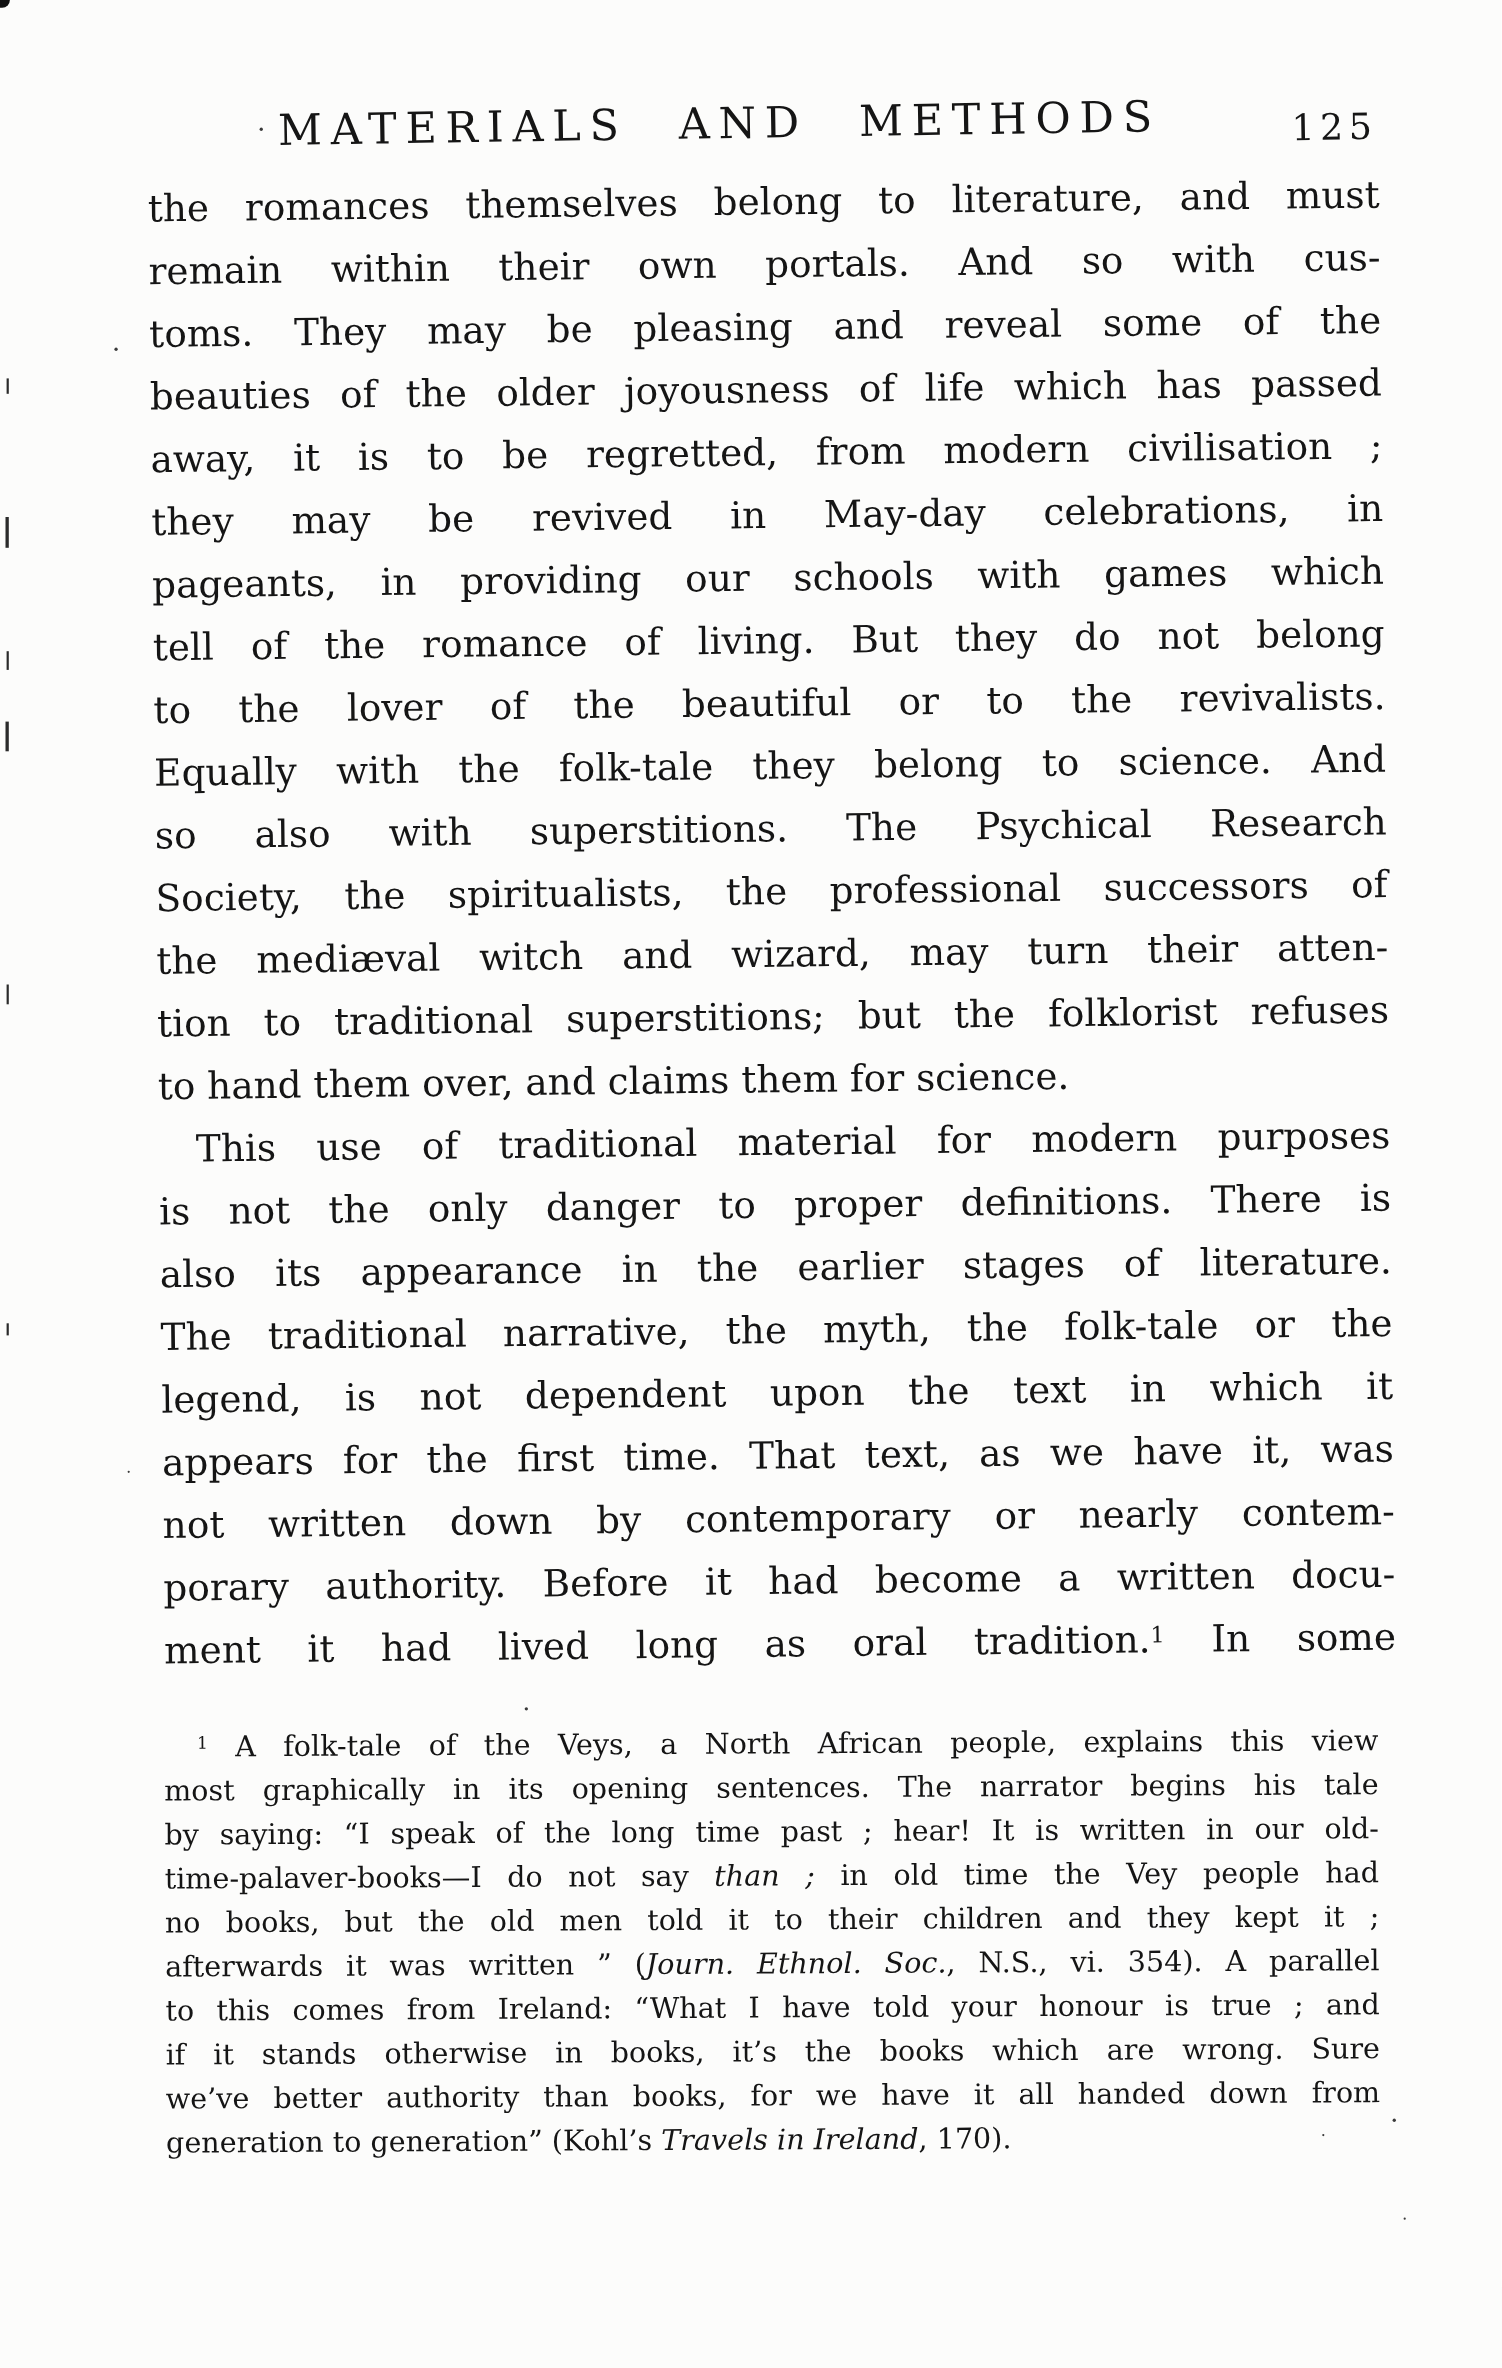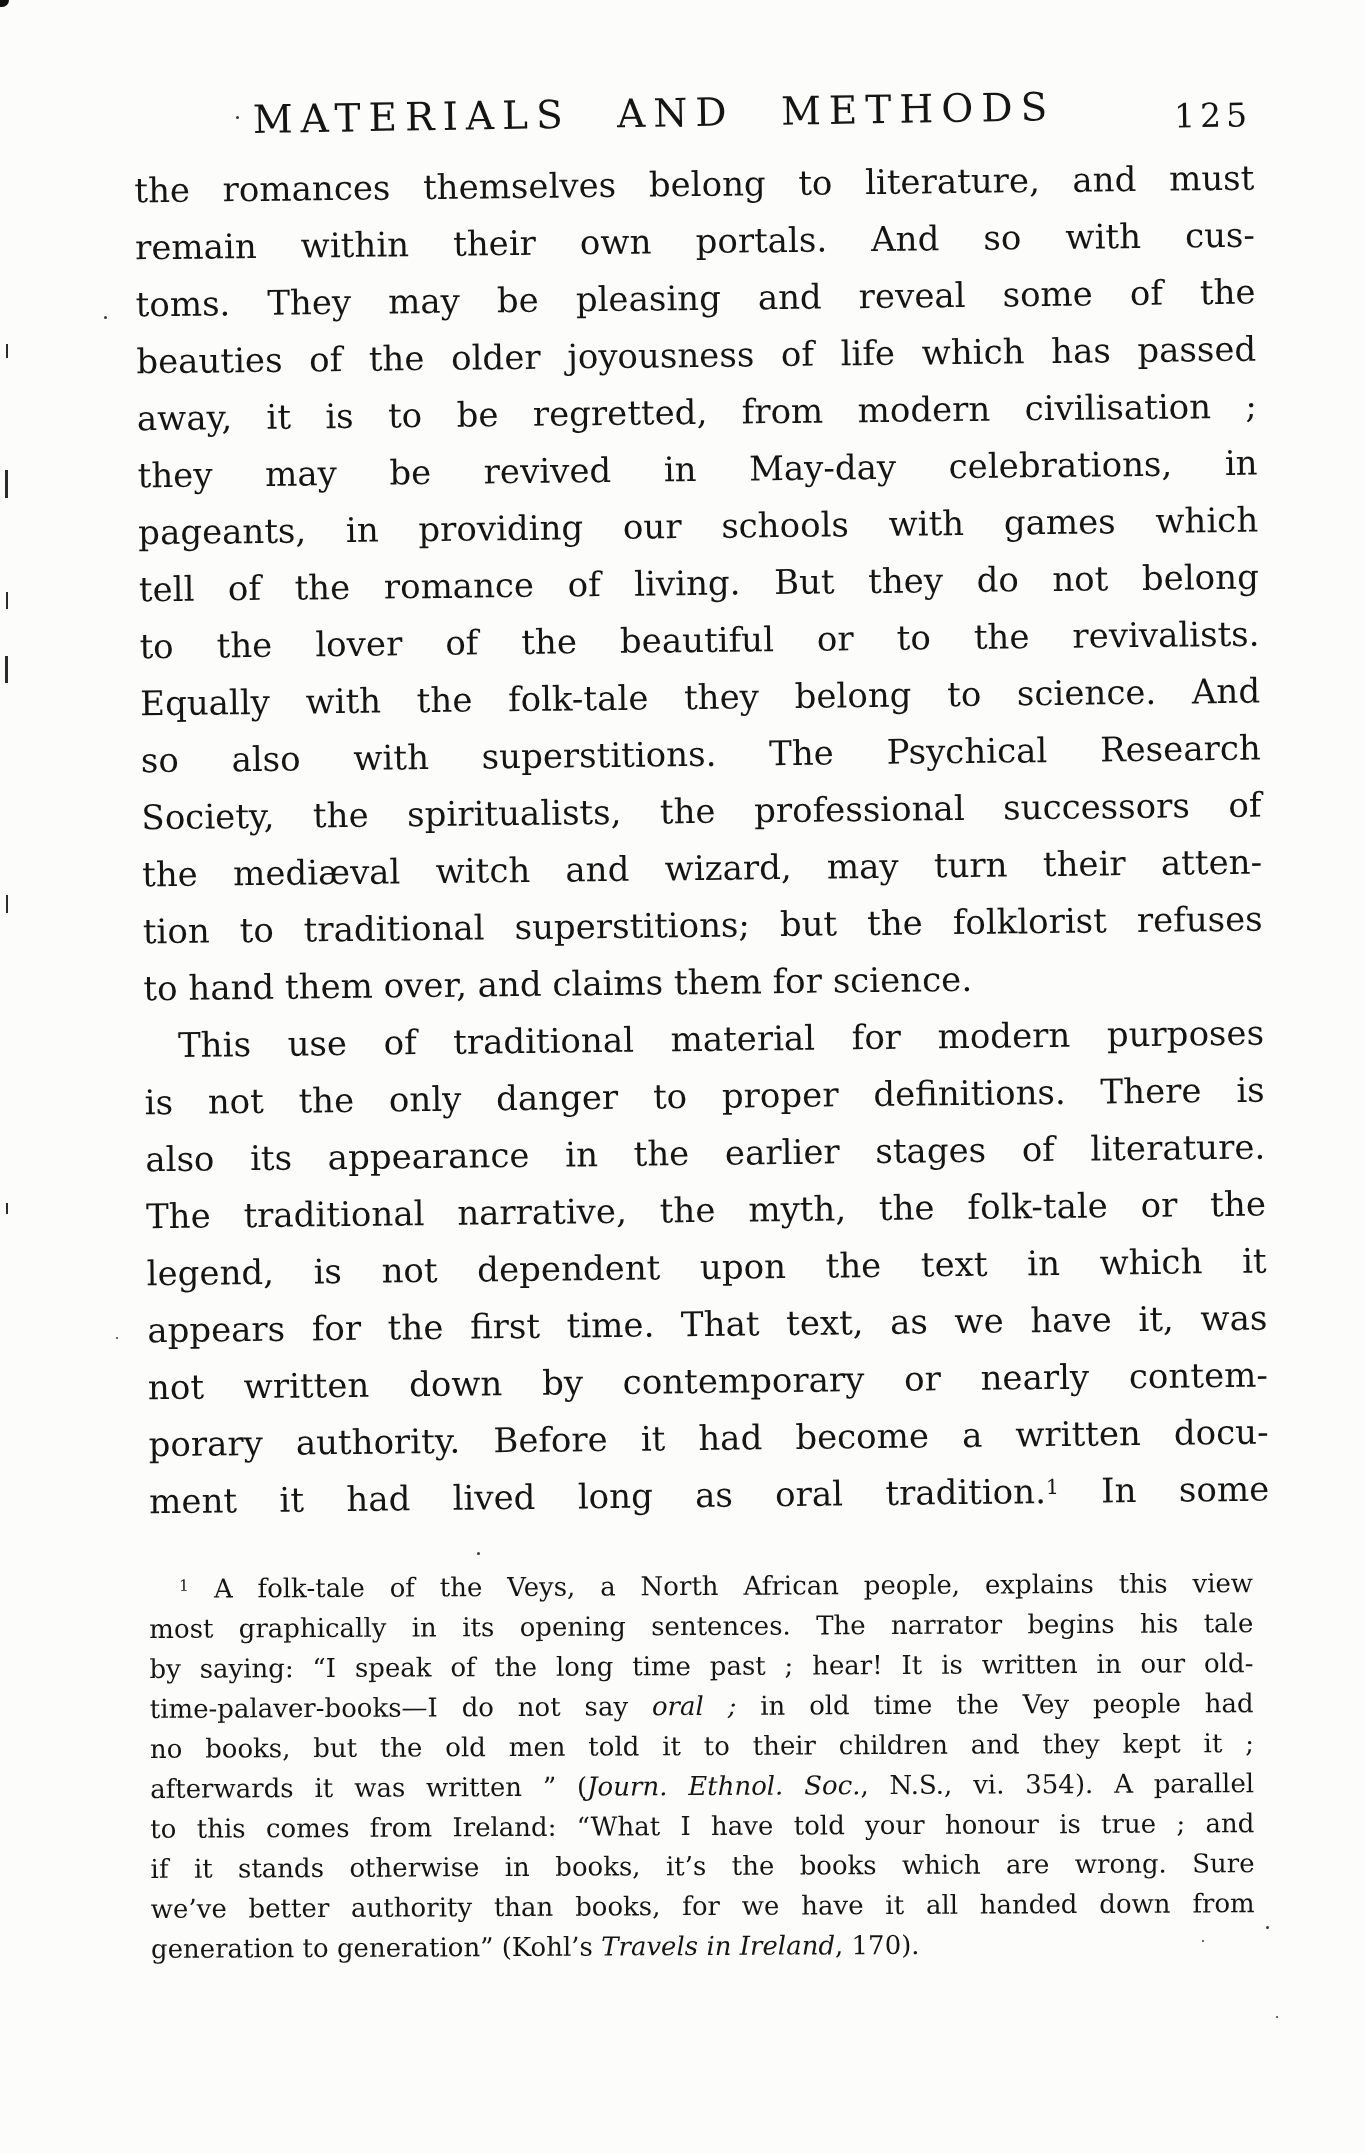--- a/index.html
+++ b/index.html
@@ -64,21 +64,21 @@
     <div class="bline">appears for the first time. That text, as we have it, was</div>
     <div class="bline">not written down by contemporary or nearly contem-</div>
     <div class="bline">porary authority. Before it had become a written docu-</div>
     <div class="bline"><span>ment it had lived long as oral tradition.</span><sup>1</sup><span> In some</span></div>
   </div>
 
   <div class="footnote-block">
     <div class="fline indent"><sup>1</sup><span> A folk-tale of the Veys, a North African people, explains this view</span></div>
     <div class="fline">most graphically in its opening sentences. The narrator begins his tale</div>
     <div class="fline">by saying: “I speak of the long time past ; hear! It is written in our old-</div>
-    <div class="fline"><span>time-palaver-books—I do not say </span><i>oral ;</i><span> in old time the Vey people had</span></div>
+    <div class="fline"><span>time-palaver-books—I do not say </span><i>than ;</i><span> in old time the Vey people had</span></div>
     <div class="fline">no books, but the old men told it to their children and they kept it ;</div>
     <div class="fline"><span>afterwards it was written ” (</span><i>Journ. Ethnol. Soc.</i><span>, N.S., vi. 354). A parallel</span></div>
     <div class="fline">to this comes from Ireland: “What I have told your honour is true ; and</div>
     <div class="fline">if it stands otherwise in books, it’s the books which are wrong. Sure</div>
     <div class="fline">we’ve better authority than books, for we have it all handed down from</div>
     <div class="fline para-end"><span>generation to generation” (Kohl’s </span><i>Travels in Ireland</i><span>, 170).</span></div>
   </div>
 
   <div class="corner"></div>
   <div class="mark" style="left:6px;top:344px;width:2px;height:14px;"></div>

